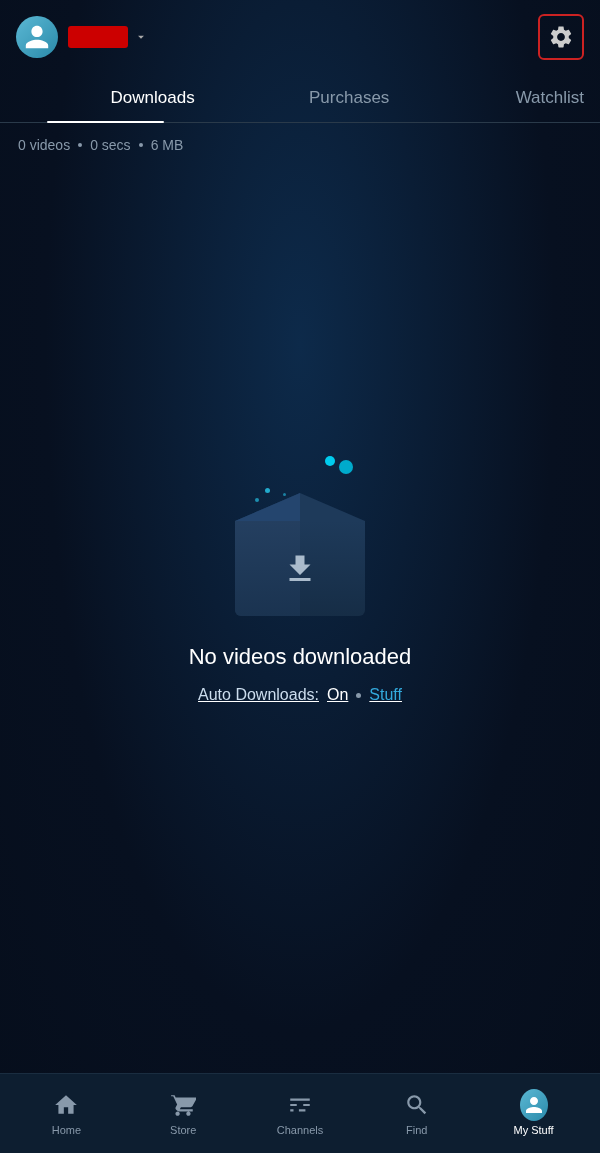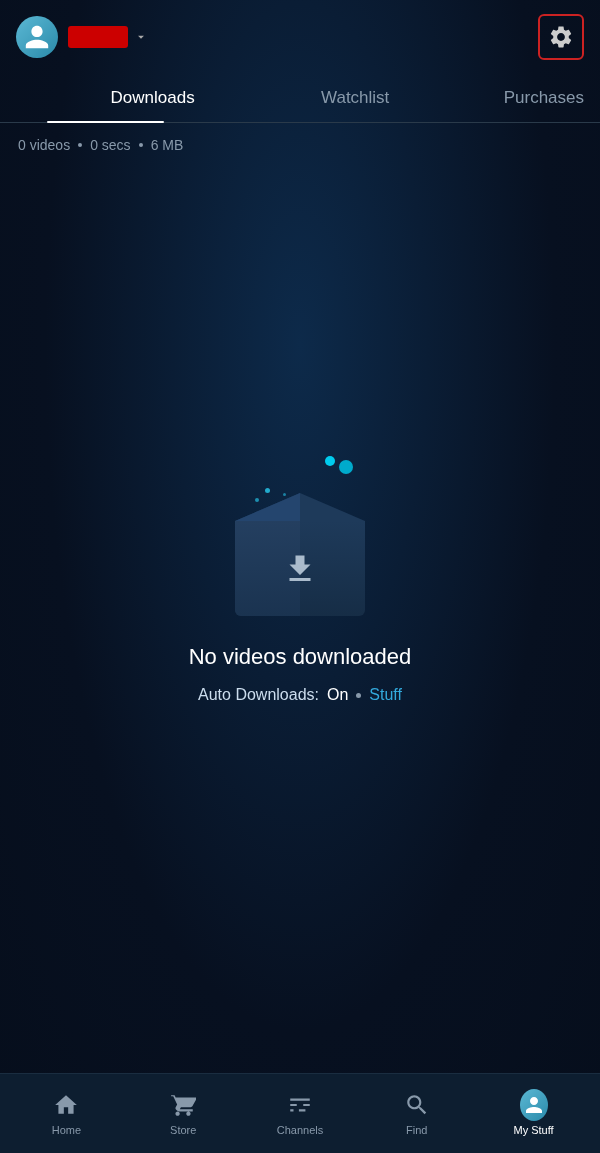--- a/index.html
+++ b/index.html
@@ -274,20 +274,21 @@
       font-weight: 400;
       color: #ffffff;
       margin-bottom: 16px;
     }
 
     .auto-downloads-row {
       display: flex;
       align-items: center;
       gap: 8px;
       font-size: 16px;
+      text-decoration: underline;
     }
 
     .auto-downloads-label {
       color: #ccddee;
     }
 
     .auto-downloads-status {
       color: #ffffff;
       font-weight: 500;
     }
@@ -386,22 +387,22 @@
     </div>
     <button class="settings-button">
       <svg class="settings-icon" viewBox="0 0 24 24">
         <path d="M19.14 12.94c.04-.3.06-.61.06-.94 0-.32-.02-.64-.07-.94l2.03-1.58c.18-.14.23-.41.12-.61l-1.92-3.32c-.12-.22-.37-.29-.59-.22l-2.39.96c-.5-.38-1.03-.7-1.62-.94l-.36-2.54c-.04-.24-.24-.41-.48-.41h-3.84c-.24 0-.43.17-.47.41l-.36 2.54c-.59.24-1.13.57-1.62.94l-2.39-.96c-.22-.08-.47 0-.59.22L2.74 8.87c-.12.21-.08.47.12.61l2.03 1.58c-.05.3-.09.63-.09.94s.02.64.07.94l-2.03 1.58c-.18.14-.23.41-.12.61l1.92 3.32c.12.22.37.29.59.22l2.39-.96c.5.38 1.03.7 1.62.94l.36 2.54c.05.24.24.41.48.41h3.84c.24 0 .44-.17.47-.41l.36-2.54c.59-.24 1.13-.56 1.62-.94l2.39.96c.22.08.47 0 .59-.22l1.92-3.32c.12-.22.07-.47-.12-.61l-2.01-1.58zM12 15.6c-1.98 0-3.6-1.62-3.6-3.6s1.62-3.6 3.6-3.6 3.6 1.62 3.6 3.6-1.62 3.6-3.6 3.6z"></path>
       </svg>
     </button>
   </div>
 
   <div class="tabs">
     <div class="tab active">Downloads</div>
+    <div class="tab">Purchases</div>
     <div class="tab">Watchlist</div>
-    <div class="tab">Purchases</div>
   </div>
 
   <div class="stats-bar">
     <span>0 videos</span>
     <span class="stats-dot"></span>
     <span>0 secs</span>
     <span class="stats-dot"></span>
     <span>6 MB</span>
   </div>
 

